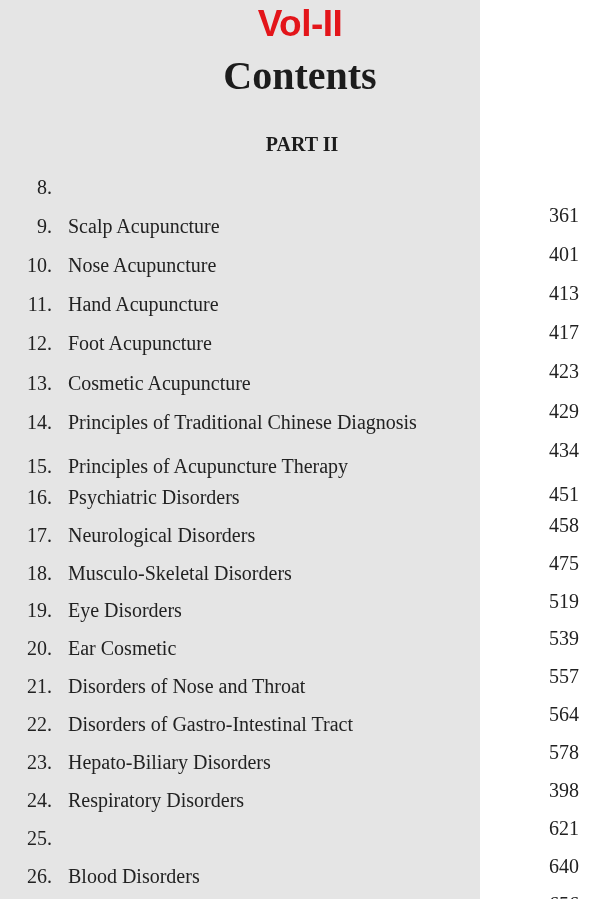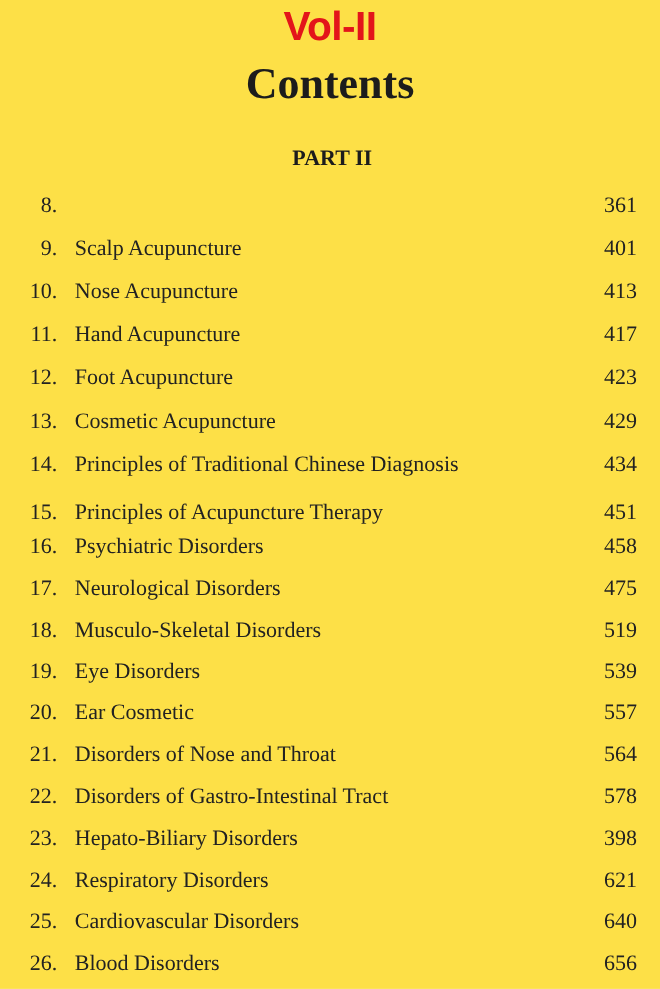--- a/index.html
+++ b/index.html
@@ -11,23 +11,23 @@
       width: 600px;
       height: 899px;
       overflow: hidden;
       position: relative;
       font-family: "Liberation Serif", "DejaVu Serif", serif;
       color: #222222;
     }
     .page {
       position: absolute;
       left: 0; top: 0;
-      width: 600px;
+      width: 480px;
       height: 899px;
-      background: #fde047;
+      background: #e5e5e5;
     }
     .vol-title {
       position: absolute;
       top: 2px;
       left: 0;
       width: 600px;
       text-align: center;
       font-family: "Liberation Sans", "DejaVu Sans", sans-serif;
       font-weight: bold;
       font-size: 37px;
@@ -82,20 +82,21 @@
     }
     .toc-title {
       position: absolute;
       left: 68px;
       white-space: nowrap;
     }
     .toc-page {
       position: absolute;
       right: 21px;
       text-align: center;
+      margin-top: 28px;
     }
   </style>
 </head>
 <body>
 
 <div class="page">
   <div class="vol-title">Vol-II</div>
   <div class="contents-title">Contents</div>
   <div class="part-title">PART II</div>
 
@@ -179,21 +180,20 @@
       <span class="toc-title">Hepato-Biliary Disorders</span>
       <span class="toc-page">398</span>
     </div>
     <div class="toc-row" style="top:613px">
       <span class="toc-num">24.</span>
       <span class="toc-title">Respiratory Disorders</span>
       <span class="toc-page">621</span>
     </div>
     <div class="toc-row" style="top:651px">
       <span class="toc-num">25.</span>
-      <span class="toc-title">Cardiovascular Disorders</span>
       <span class="toc-page">640</span>
     </div>
     <div class="toc-row" style="top:689px">
       <span class="toc-num">26.</span>
       <span class="toc-title">Blood Disorders</span>
       <span class="toc-page">656</span>
     </div>
   </div>
 </div>
 

